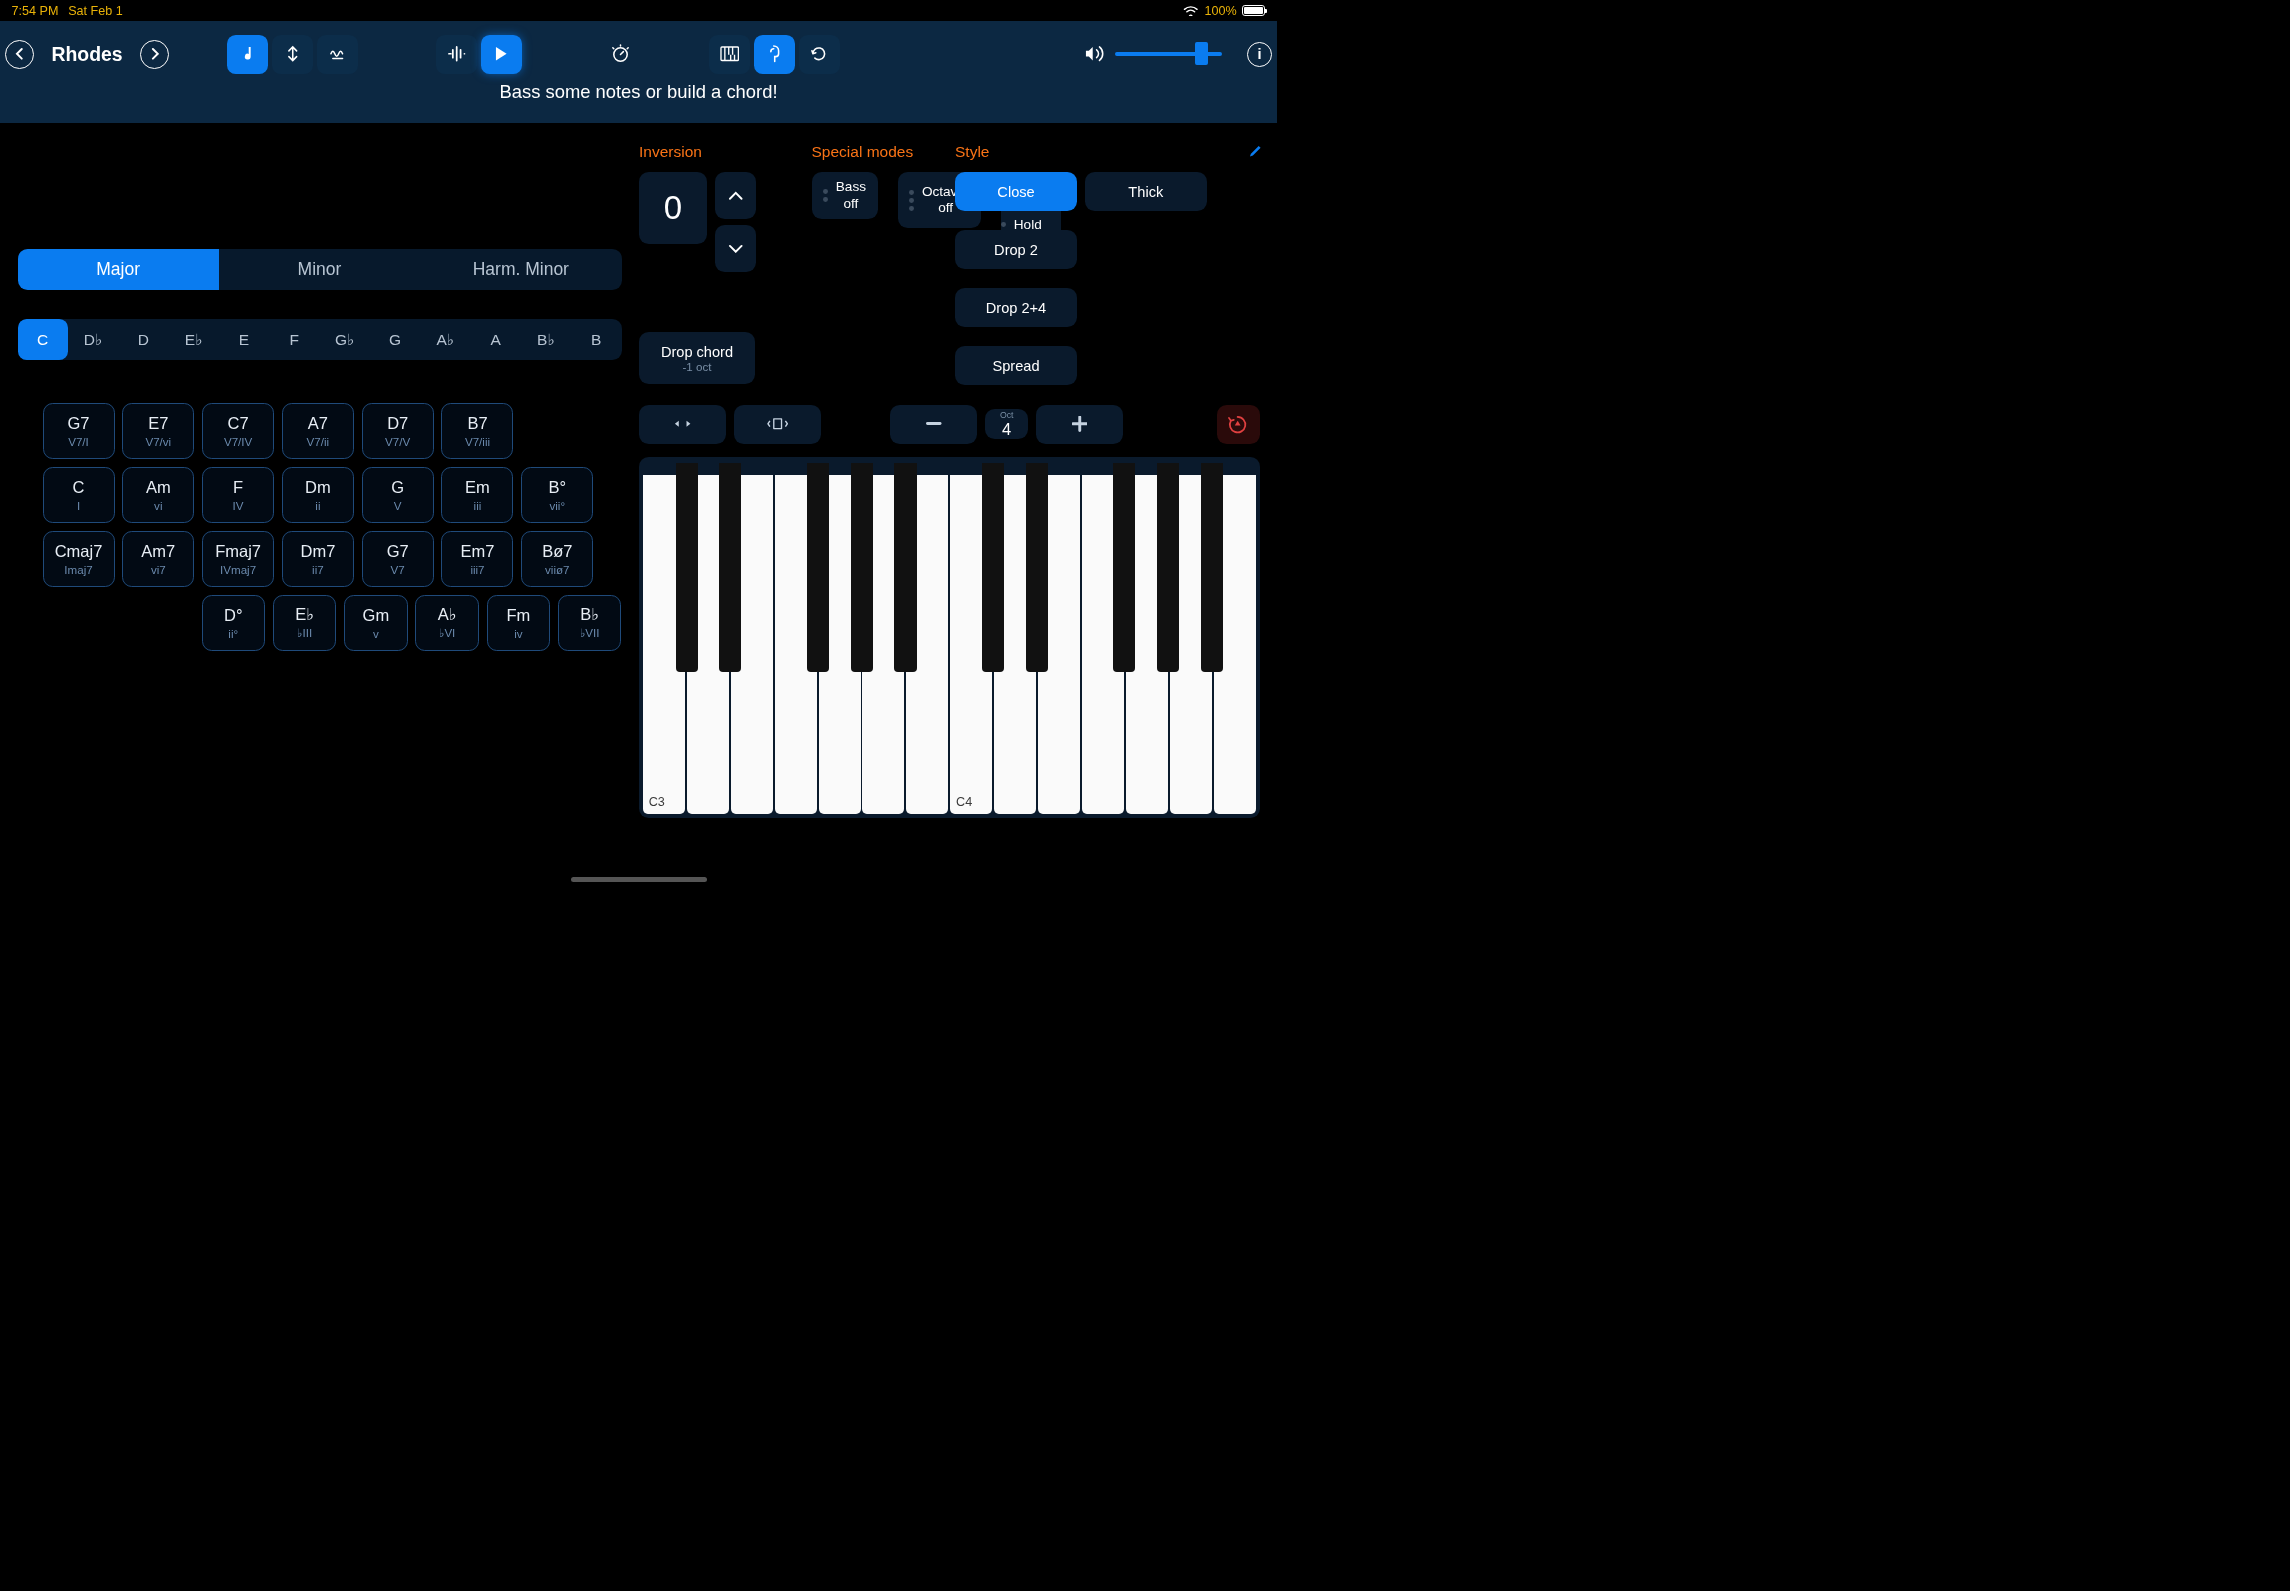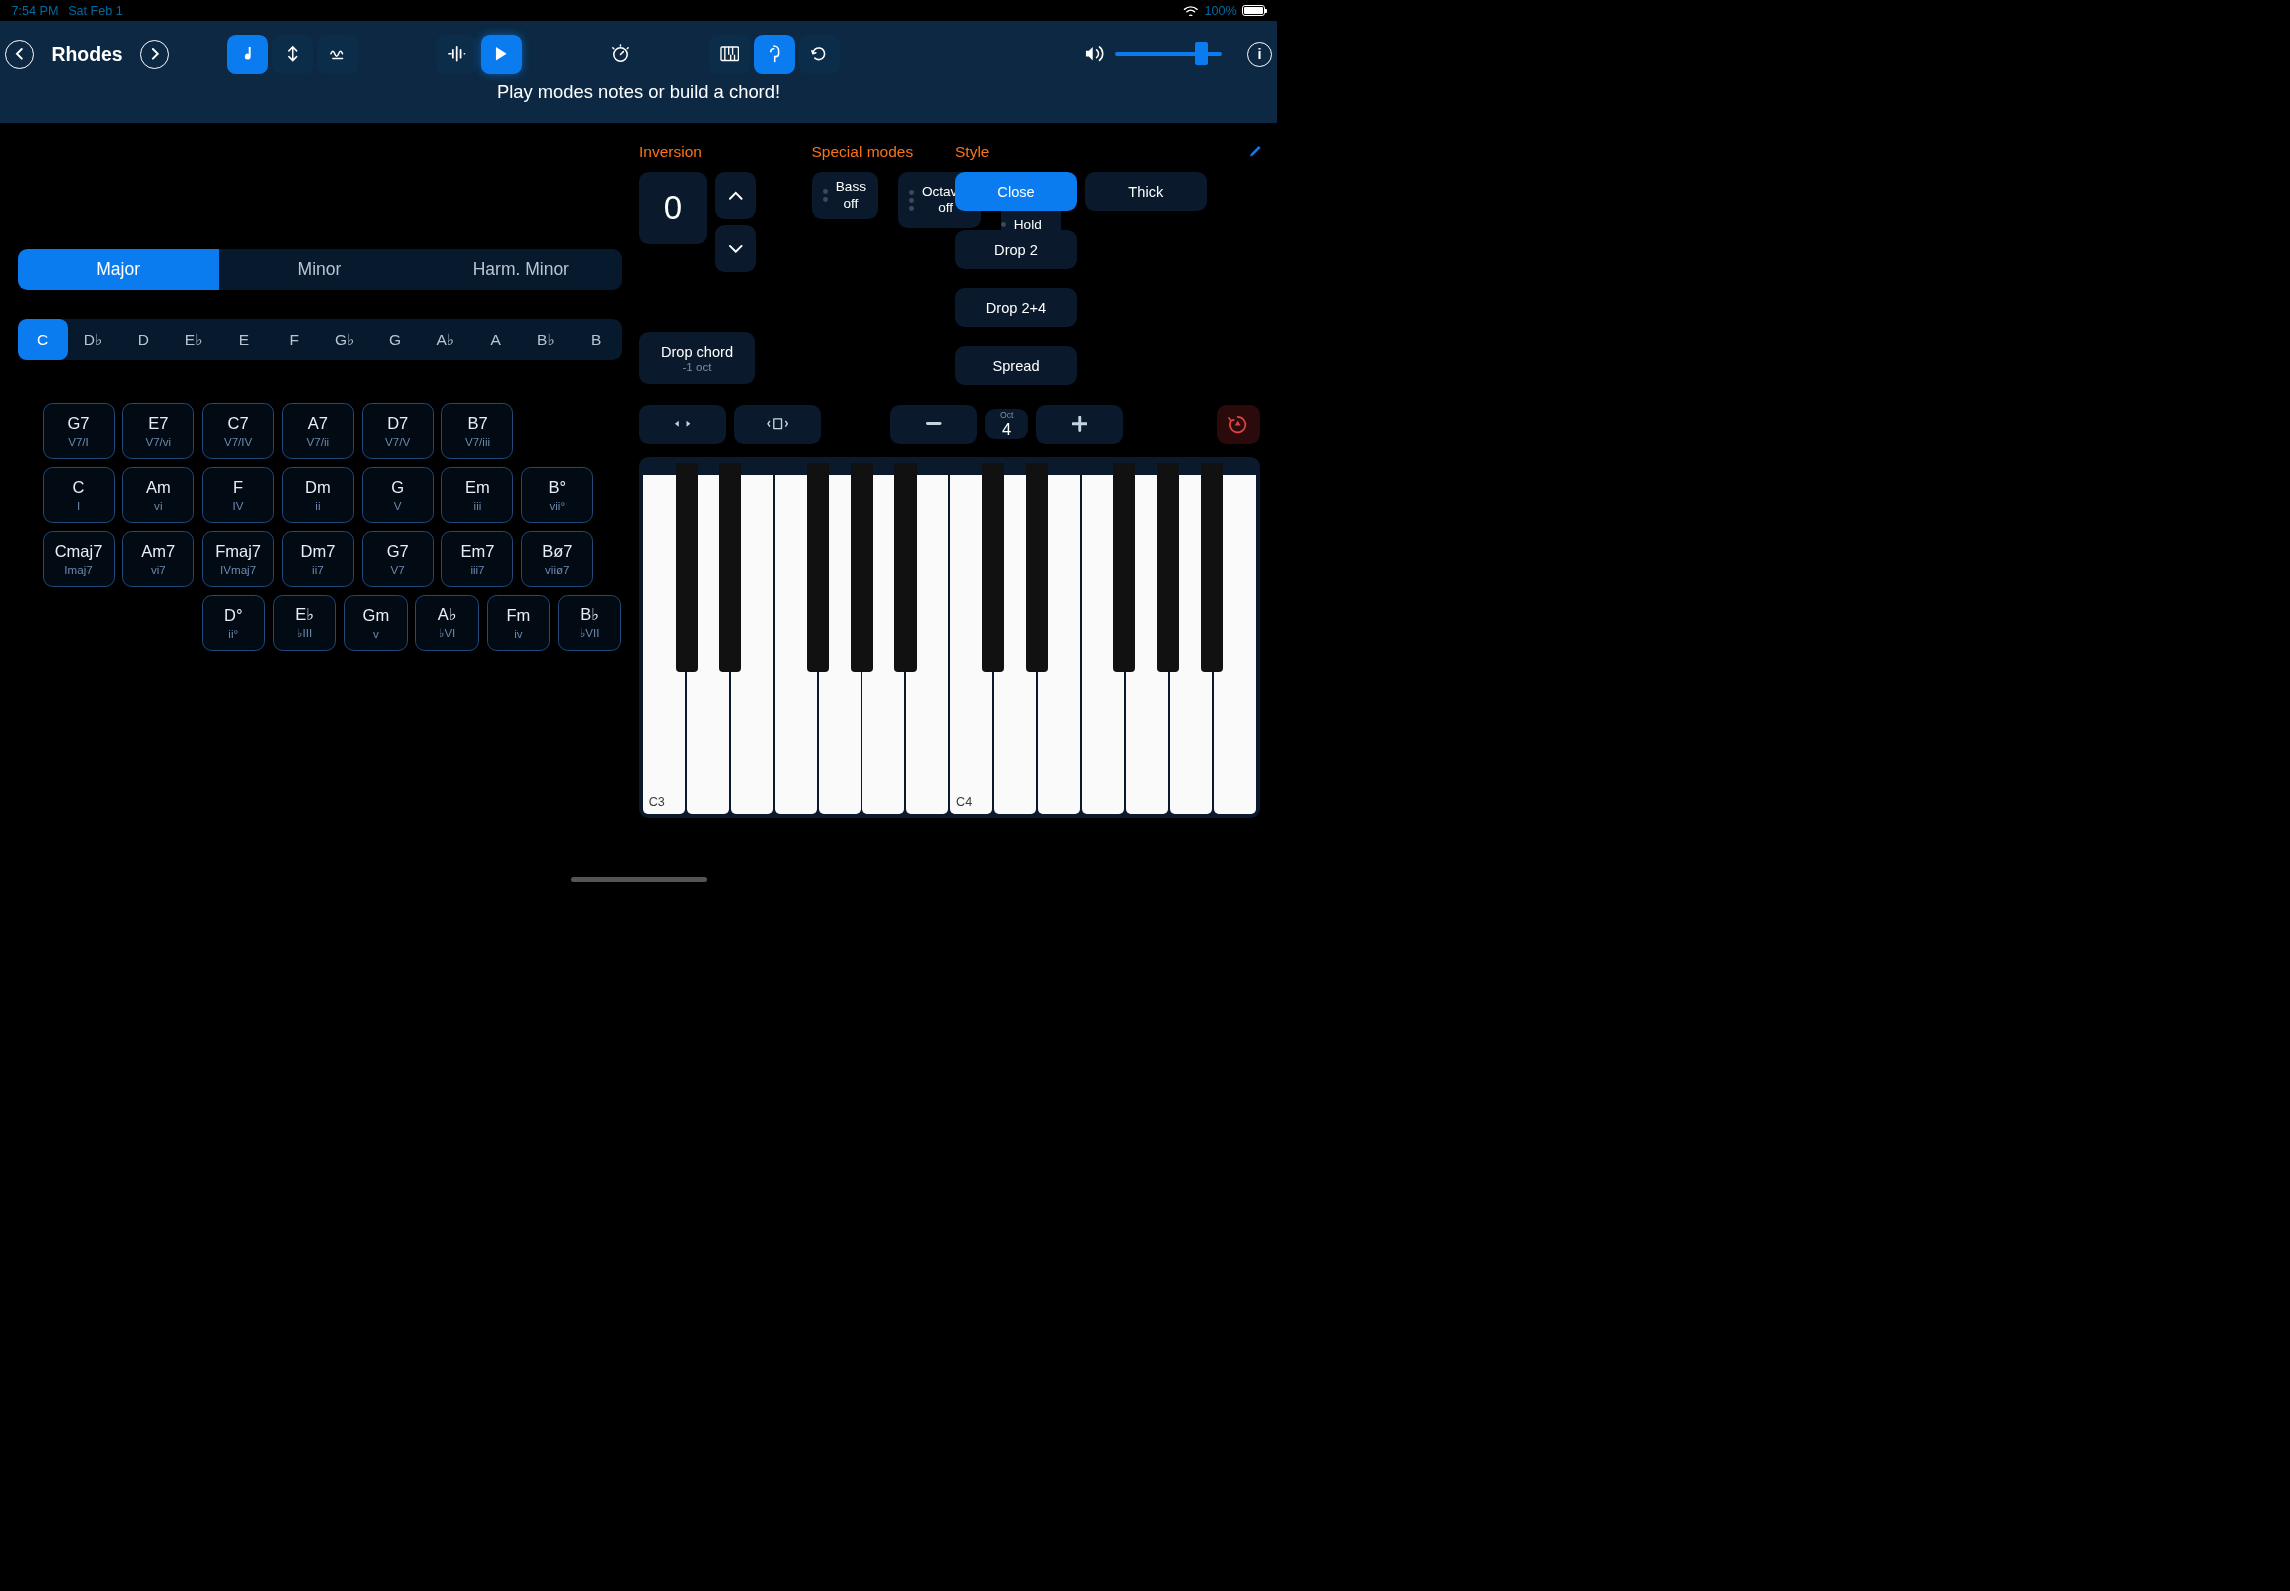--- a/index.html
+++ b/index.html
@@ -1,20 +1,20 @@
 <!DOCTYPE html>
 <html><head>
 <meta charset="utf-8">
 <style>
   * { margin: 0; padding: 0; box-sizing: border-box; font-family: -apple-system, BlinkMacSystemFont, "Segoe UI", sans-serif; }
   html, body { width: 100%; height: 100%; background: #000; color: #fff; }
   .app { width: 1277px; height: 887px; background: #000; position: relative; overflow: hidden; }
 
   
-  .status-bar { height: 21.3px; display: flex; align-items: center; padding: 0 11.6px; font-size: 12.6px; color: #0369a1; gap: 29px; }
+  .status-bar { height: 21.3px; display: flex; align-items: center; padding: 0 11.6px; font-size: 12.6px; color: #eab308; gap: 29px; }
   .status-left { display: flex; gap: 9.7px; }
   .status-right { margin-left: auto; display: flex; gap: 5.8px; align-items: center; }
   .battery-icon { width: 23px; height: 11.6px; border: 1px solid #fff; border-radius: 2.9px; position: relative; }
   .battery-icon::after { content: ""; position: absolute; right: -2.9px; top: 2.9px; width: 1.9px; height: 3.9px; background: #fff; border-radius: 0 1px 1px 0; }
   .battery-fill { position: absolute; left: 1px; top: 1px; bottom: 1px; right: 1px; background: #fff; border-radius: 1px; }
 
   
   .header { background: #0c2842; height: 102px; padding-top: 5.8px; }
   .header-row { display: flex; align-items: center; height: 54px; padding: 0 5px; }
   .nav-btn { width: 29px; height: 29px; border: 1.9px solid #fff; border-radius: 50%; display: flex; align-items: center; justify-content: center; cursor: pointer; }
@@ -206,21 +206,21 @@
               <path d="M13 6 a5 5 0 0 1 0 8 M16 3 a9 9 0 0 1 0 14" stroke="#fff" stroke-width="1.6" fill="none" stroke-linecap="round"></path>
             </svg>
         </span>
         <div class="slider">
           <div class="slider-thumb"></div>
         </div>
       </div>
 
       <div class="info-btn">i</div>
     </div>
-    <div class="hint">Play modes notes or build a chord!</div>
+    <div class="hint">Bass some notes or build a chord!</div>
   </div>
 
   <div class="main">
     <div class="left-panel">
       <div class="scale-tabs" id="scale-tabs">
           <div class="scale-tab active">Major</div>
           <div class="scale-tab">Minor</div>
           <div class="scale-tab">Harm. Minor</div>
         </div>
       <div class="root-notes" id="root-notes">

